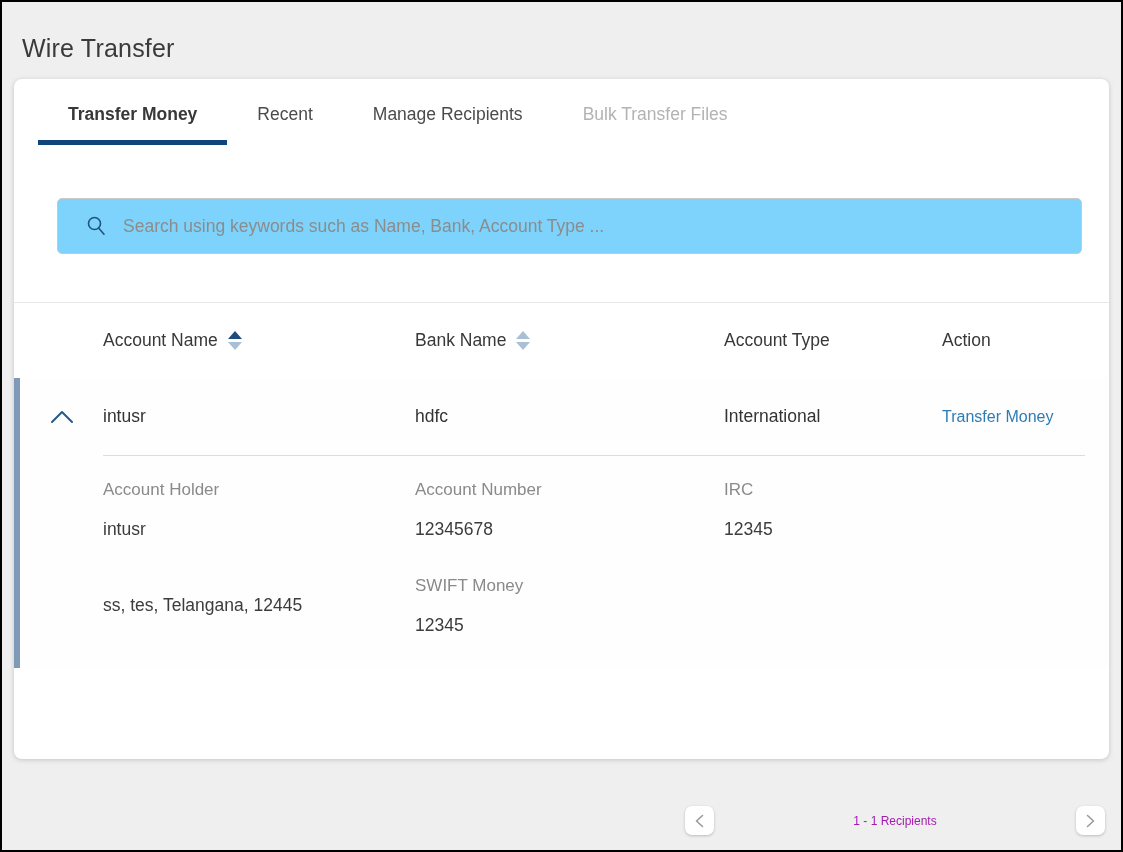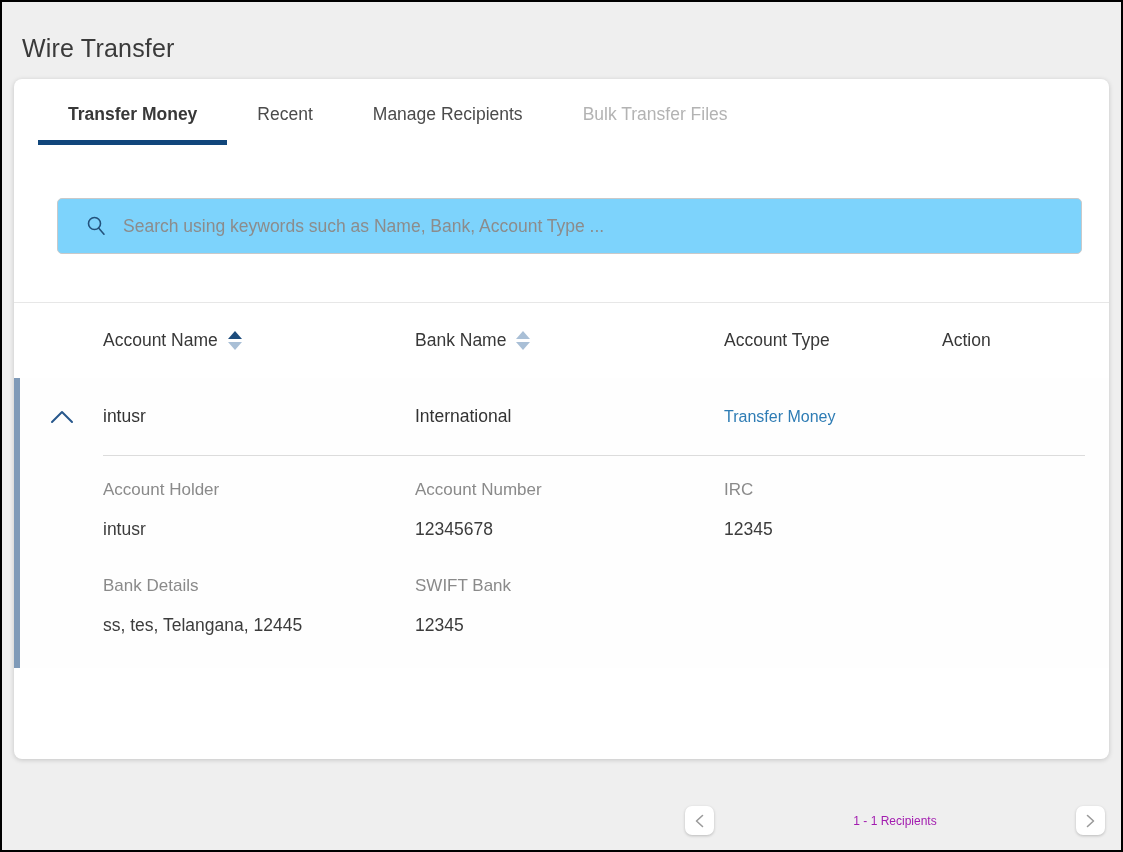--- a/index.html
+++ b/index.html
@@ -164,20 +164,21 @@
 
   <div class="row-block">
 
     <div class="grid-cols main-row">
       <div class="chevron-cell">
         <svg width="24" height="14" viewBox="0 0 24 14" fill="none">
           <polyline points="2,12 12,2 22,12" stroke="#28588c" stroke-width="2" stroke-linecap="round" stroke-linejoin="round"></polyline>
         </svg>
       </div>
       <div>intusr</div>
+      <div>hdfc</div>
       <div>International</div>
       <div>
         <a class="link">Transfer Money</a>
       </div>
     </div>
 
     <div class="row-divider"></div>
 
     <div class="grid-cols detail-row">
       <div></div>
@@ -192,25 +193,24 @@
       <div>
         <div class="detail-label">IRC</div>
         <div class="detail-value">12345</div>
       </div>
       <div></div>
     </div>
 
     <div class="grid-cols detail-row">
       <div></div>
       <div>
-        <div class="detail-label">Bank Details</div>
         <div class="detail-value">ss, tes, Telangana, 12445</div>
       </div>
       <div>
-        <div class="detail-label">SWIFT Bank</div>
+        <div class="detail-label">SWIFT Money</div>
         <div class="detail-value">12345</div>
       </div>
       <div></div>
       <div></div>
     </div>
 
   </div>
 </div>
 
 <div class="pagination-bar">

